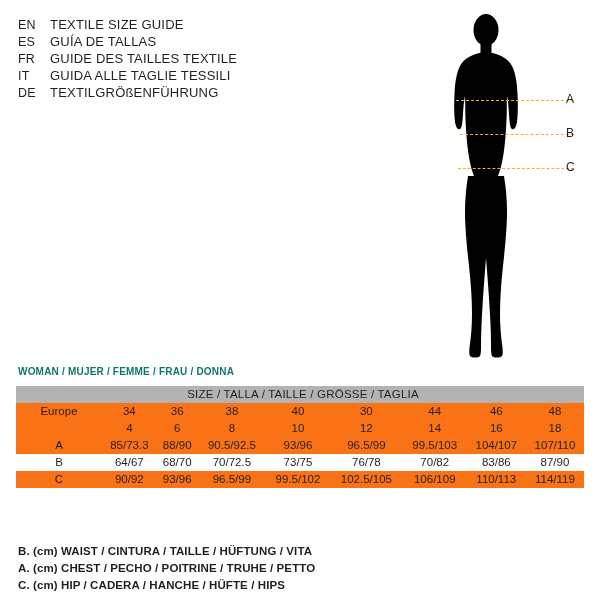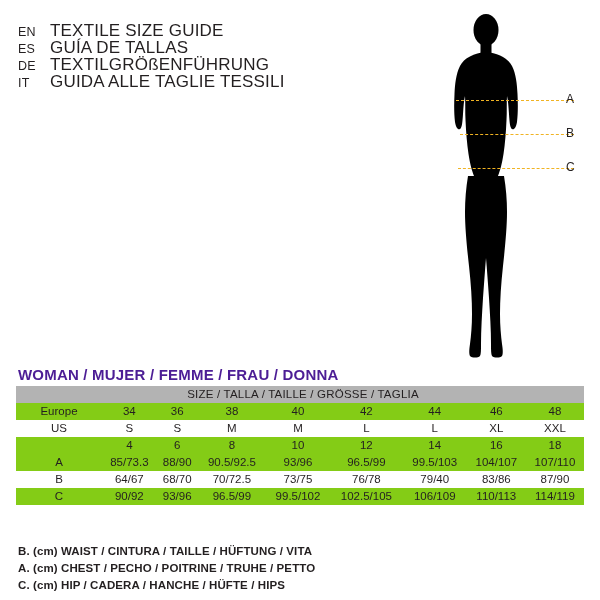--- a/index.html
+++ b/index.html
@@ -35,25 +35,24 @@
     line-height: 17px;
   }
   .lang-code {
     width: 32px;
     flex: 0 0 32px;
     font-size: 12.5px;
     letter-spacing: .2px;
     color: #231f20;
   }
   .lang-text {
-    font-size: 17px;
+    font-size: 13px;
     letter-spacing: .2px;
     color: #231f20;
     white-space: nowrap;
-    margin-top: 6px;
   }
 
   
   .figure-wrap {
     position: absolute;
     left: 420px;
     top: 8px;
     width: 170px;
     height: 360px;
   }
@@ -70,24 +69,24 @@
     font-size: 12px;
     color: #231f20;
     font-family: "Liberation Sans", sans-serif;
   }
 
   
   .woman-title {
     position: absolute;
     left: 18px;
     top: 366px;
-    font-size: 15px;
+    font-size: 10px;
     font-weight: bold;
     letter-spacing: .2px;
-    color: #4c1d95;
+    color: #0f766e;
   }
 
   table.size-table {
     position: absolute;
     left: 16px;
     top: 386px;
     width: 568px;
     border-collapse: collapse;
     font-size: 11.5px;
     color: #231f20;
@@ -105,21 +104,21 @@
     text-align: center;
     padding-left: 6px;
     font-size: 11.5px;
     letter-spacing: .2px;
   }
   td.rowlabel {
     text-align: left;
     padding-left: 6px;
     width: 86px;
   }
-  tr.shade td { background: #84cc16; }
+  tr.shade td { background: #f97316; }
   tr.plain td { background: #ffffff; }
 
   
   .legend {
     position: absolute;
     left: 18px;
     top: 543px;
     width: 560px;
   }
   .legend-row {
@@ -140,26 +139,30 @@
   <div class="lang-block">
     <div class="lang-row">
       <span class="lang-code">EN</span>
       <span class="lang-text">TEXTILE SIZE GUIDE</span>
     </div>
     <div class="lang-row">
       <span class="lang-code">ES</span>
       <span class="lang-text">GUÍA DE TALLAS</span>
     </div>
     <div class="lang-row">
+      <span class="lang-code">FR</span>
+      <span class="lang-text">GUIDE DES TAILLES TEXTILE</span>
+    </div>
+    <div class="lang-row">
+      <span class="lang-code">IT</span>
+      <span class="lang-text">GUIDA ALLE TAGLIE TESSILI</span>
+    </div>
+    <div class="lang-row">
       <span class="lang-code">DE</span>
       <span class="lang-text">TEXTILGRÖßENFÜHRUNG</span>
-    </div>
-    <div class="lang-row">
-      <span class="lang-code">IT</span>
-      <span class="lang-text">GUIDA ALLE TAGLIE TESSILI</span>
     </div>
   </div>
 
   <div class="figure-wrap">
     <svg class="figure-svg" width="170" height="360" viewBox="0 0 170 360">
       <g fill="#000000">
 
         <ellipse cx="66" cy="22" rx="12.5" ry="16"></ellipse>
 
         <rect x="60.5" y="34" width="11" height="12"></rect>
@@ -226,37 +229,26 @@
       <tr class="head-row">
         <th class="head-cell" colspan="9">SIZE / TALLA / TAILLE / GRÖSSE / TAGLIA</th>
       </tr>
 
       <tr class="shade">
         <td class="rowlabel">Europe</td>
         <td>34</td>
         <td>36</td>
         <td>38</td>
         <td>40</td>
-        <td>42</td>
+        <td>30</td>
         <td>44</td>
         <td>46</td>
         <td>48</td>
       </tr>
 
-      <tr class="plain">
-        <td class="rowlabel">US</td>
-        <td>S</td>
-        <td>S</td>
-        <td>M</td>
-        <td>M</td>
-        <td>L</td>
-        <td>L</td>
-        <td>XL</td>
-        <td>XXL</td>
-      </tr>
 
       <tr class="shade">
         <td class="rowlabel"></td>
         <td>4</td>
         <td>6</td>
         <td>8</td>
         <td>10</td>
         <td>12</td>
         <td>14</td>
         <td>16</td>
@@ -276,21 +268,21 @@
         <td>107/110</td>
       </tr>
 
       <tr class="plain">
         <td class="rowlabel">B</td>
         <td>64/67</td>
         <td>68/70</td>
         <td>70/72.5</td>
         <td>73/75</td>
         <td>76/78</td>
-        <td>79/40</td>
+        <td>70/82</td>
         <td>83/86</td>
         <td>87/90</td>
       </tr>
 
       <tr class="shade">
         <td class="rowlabel">C</td>
         <td>90/92</td>
         <td>93/96</td>
         <td>96.5/99</td>
         <td>99.5/102</td>

